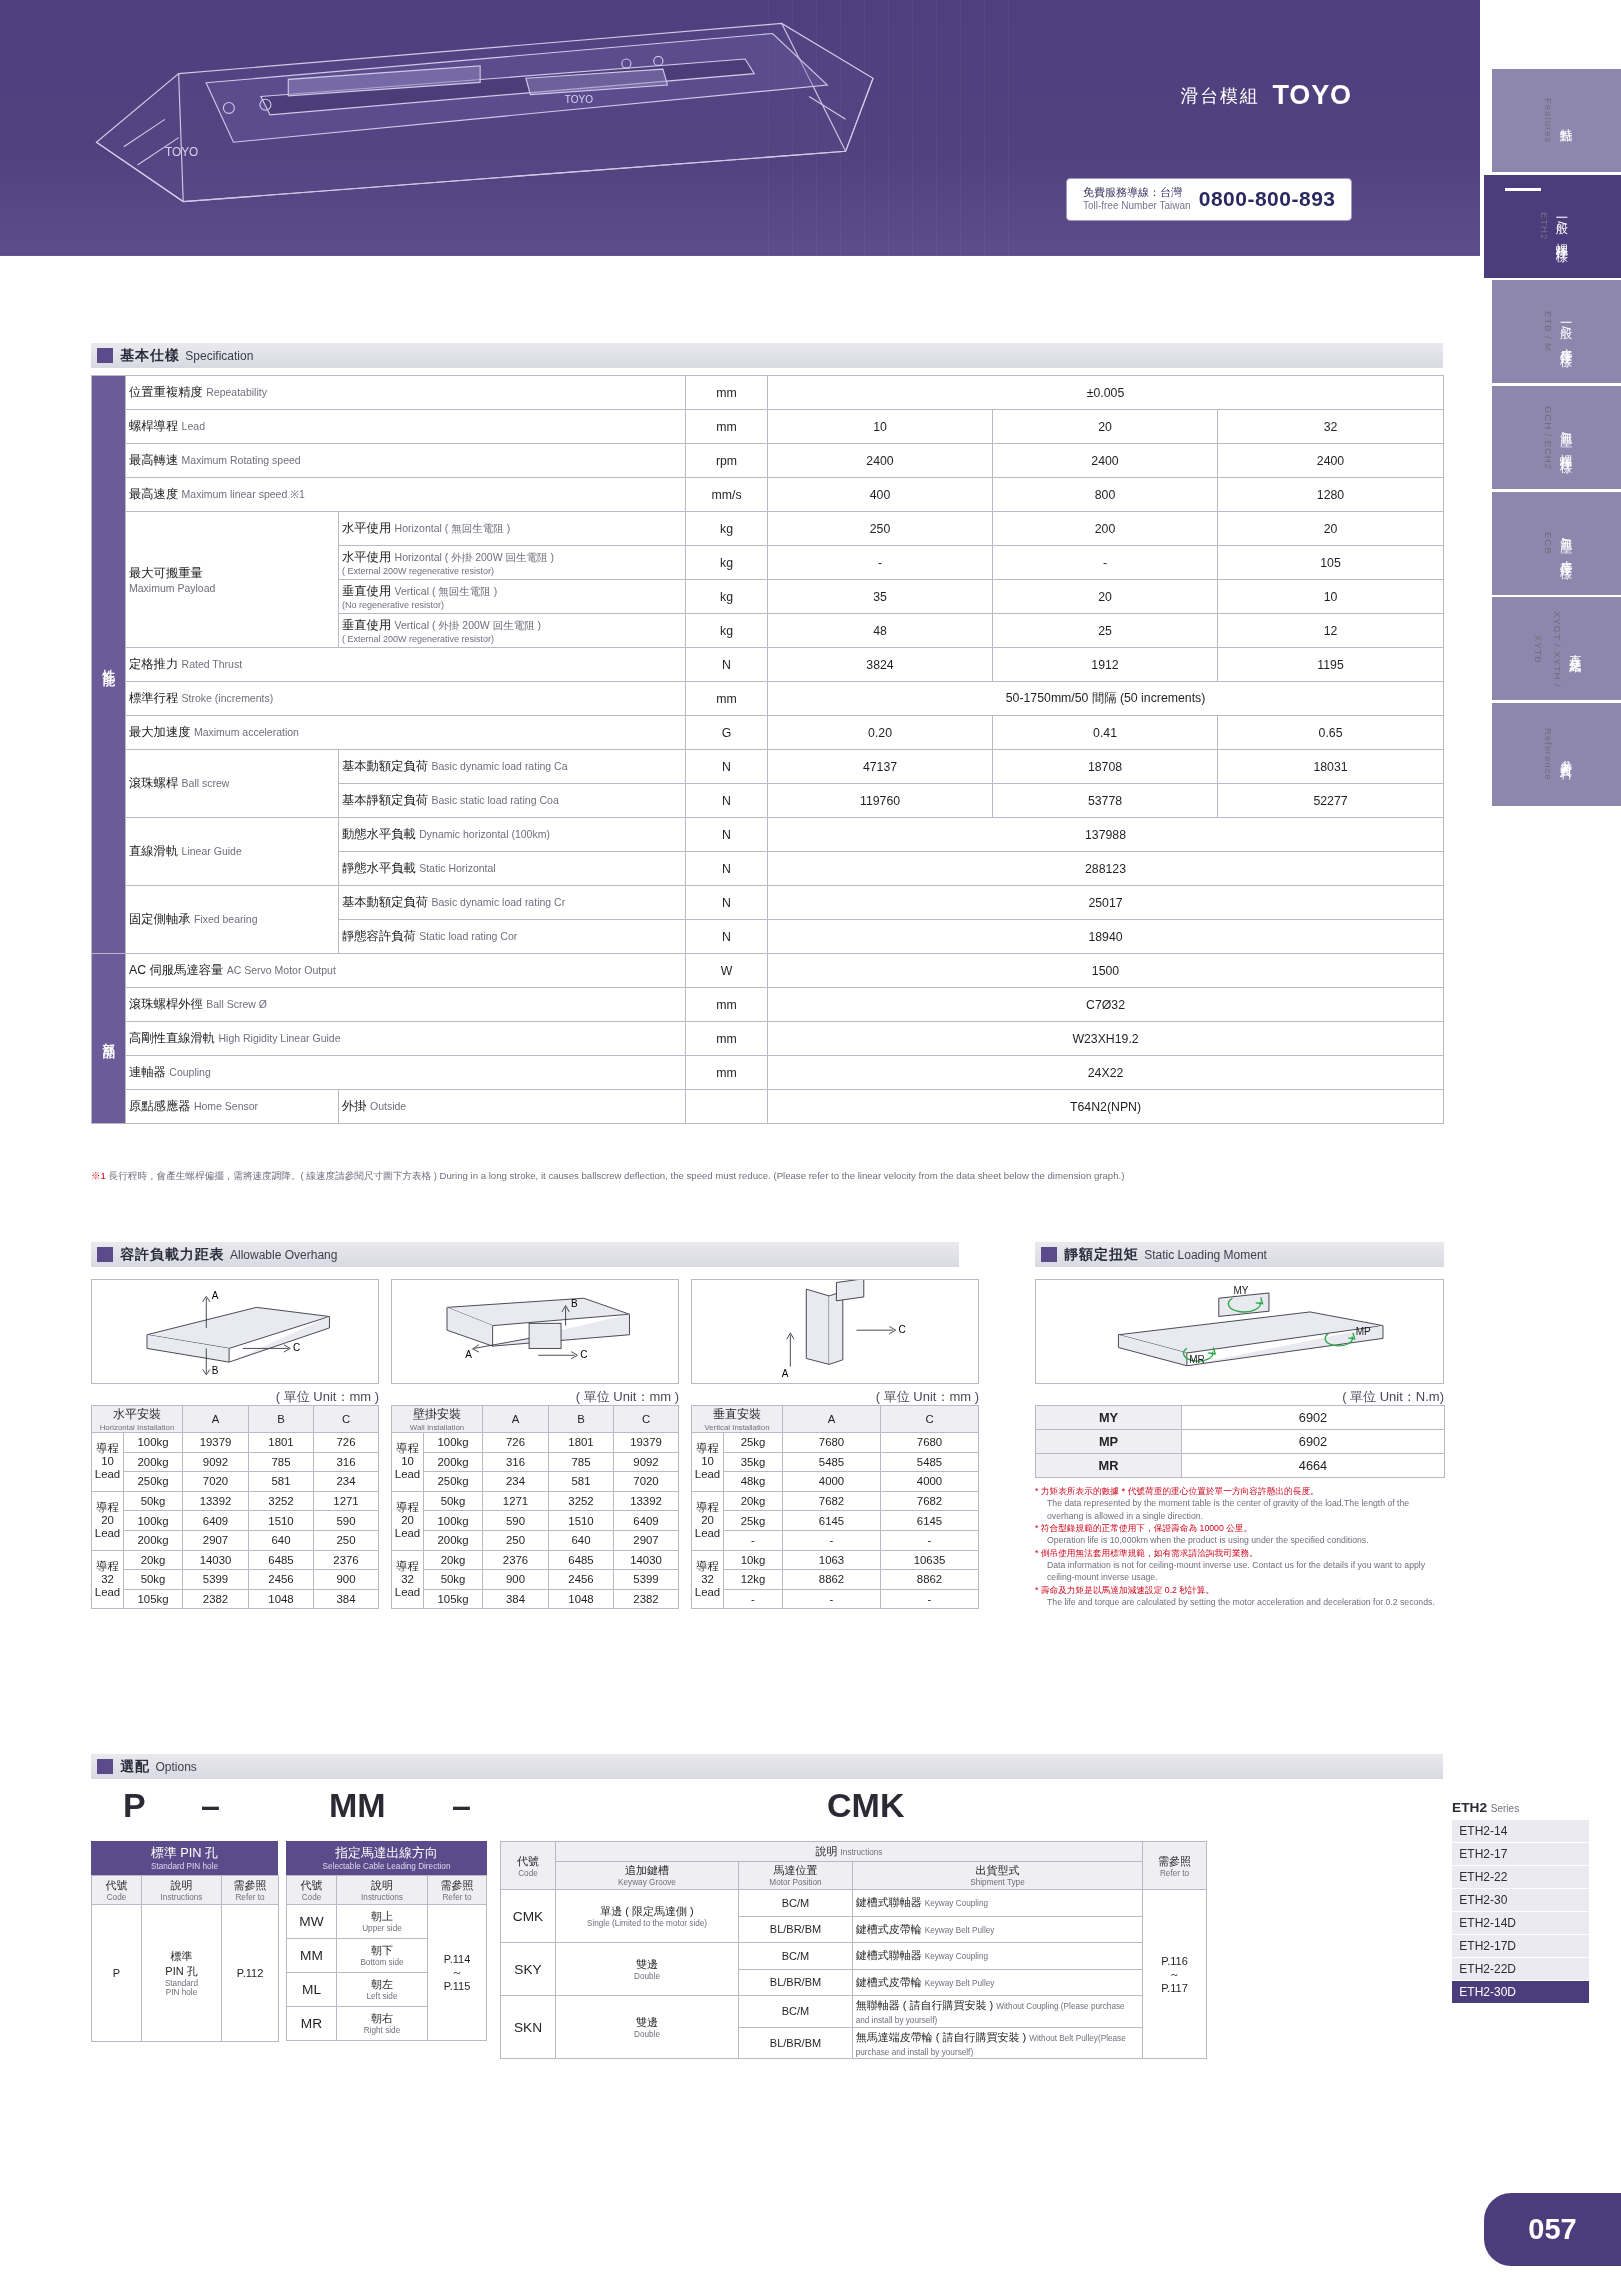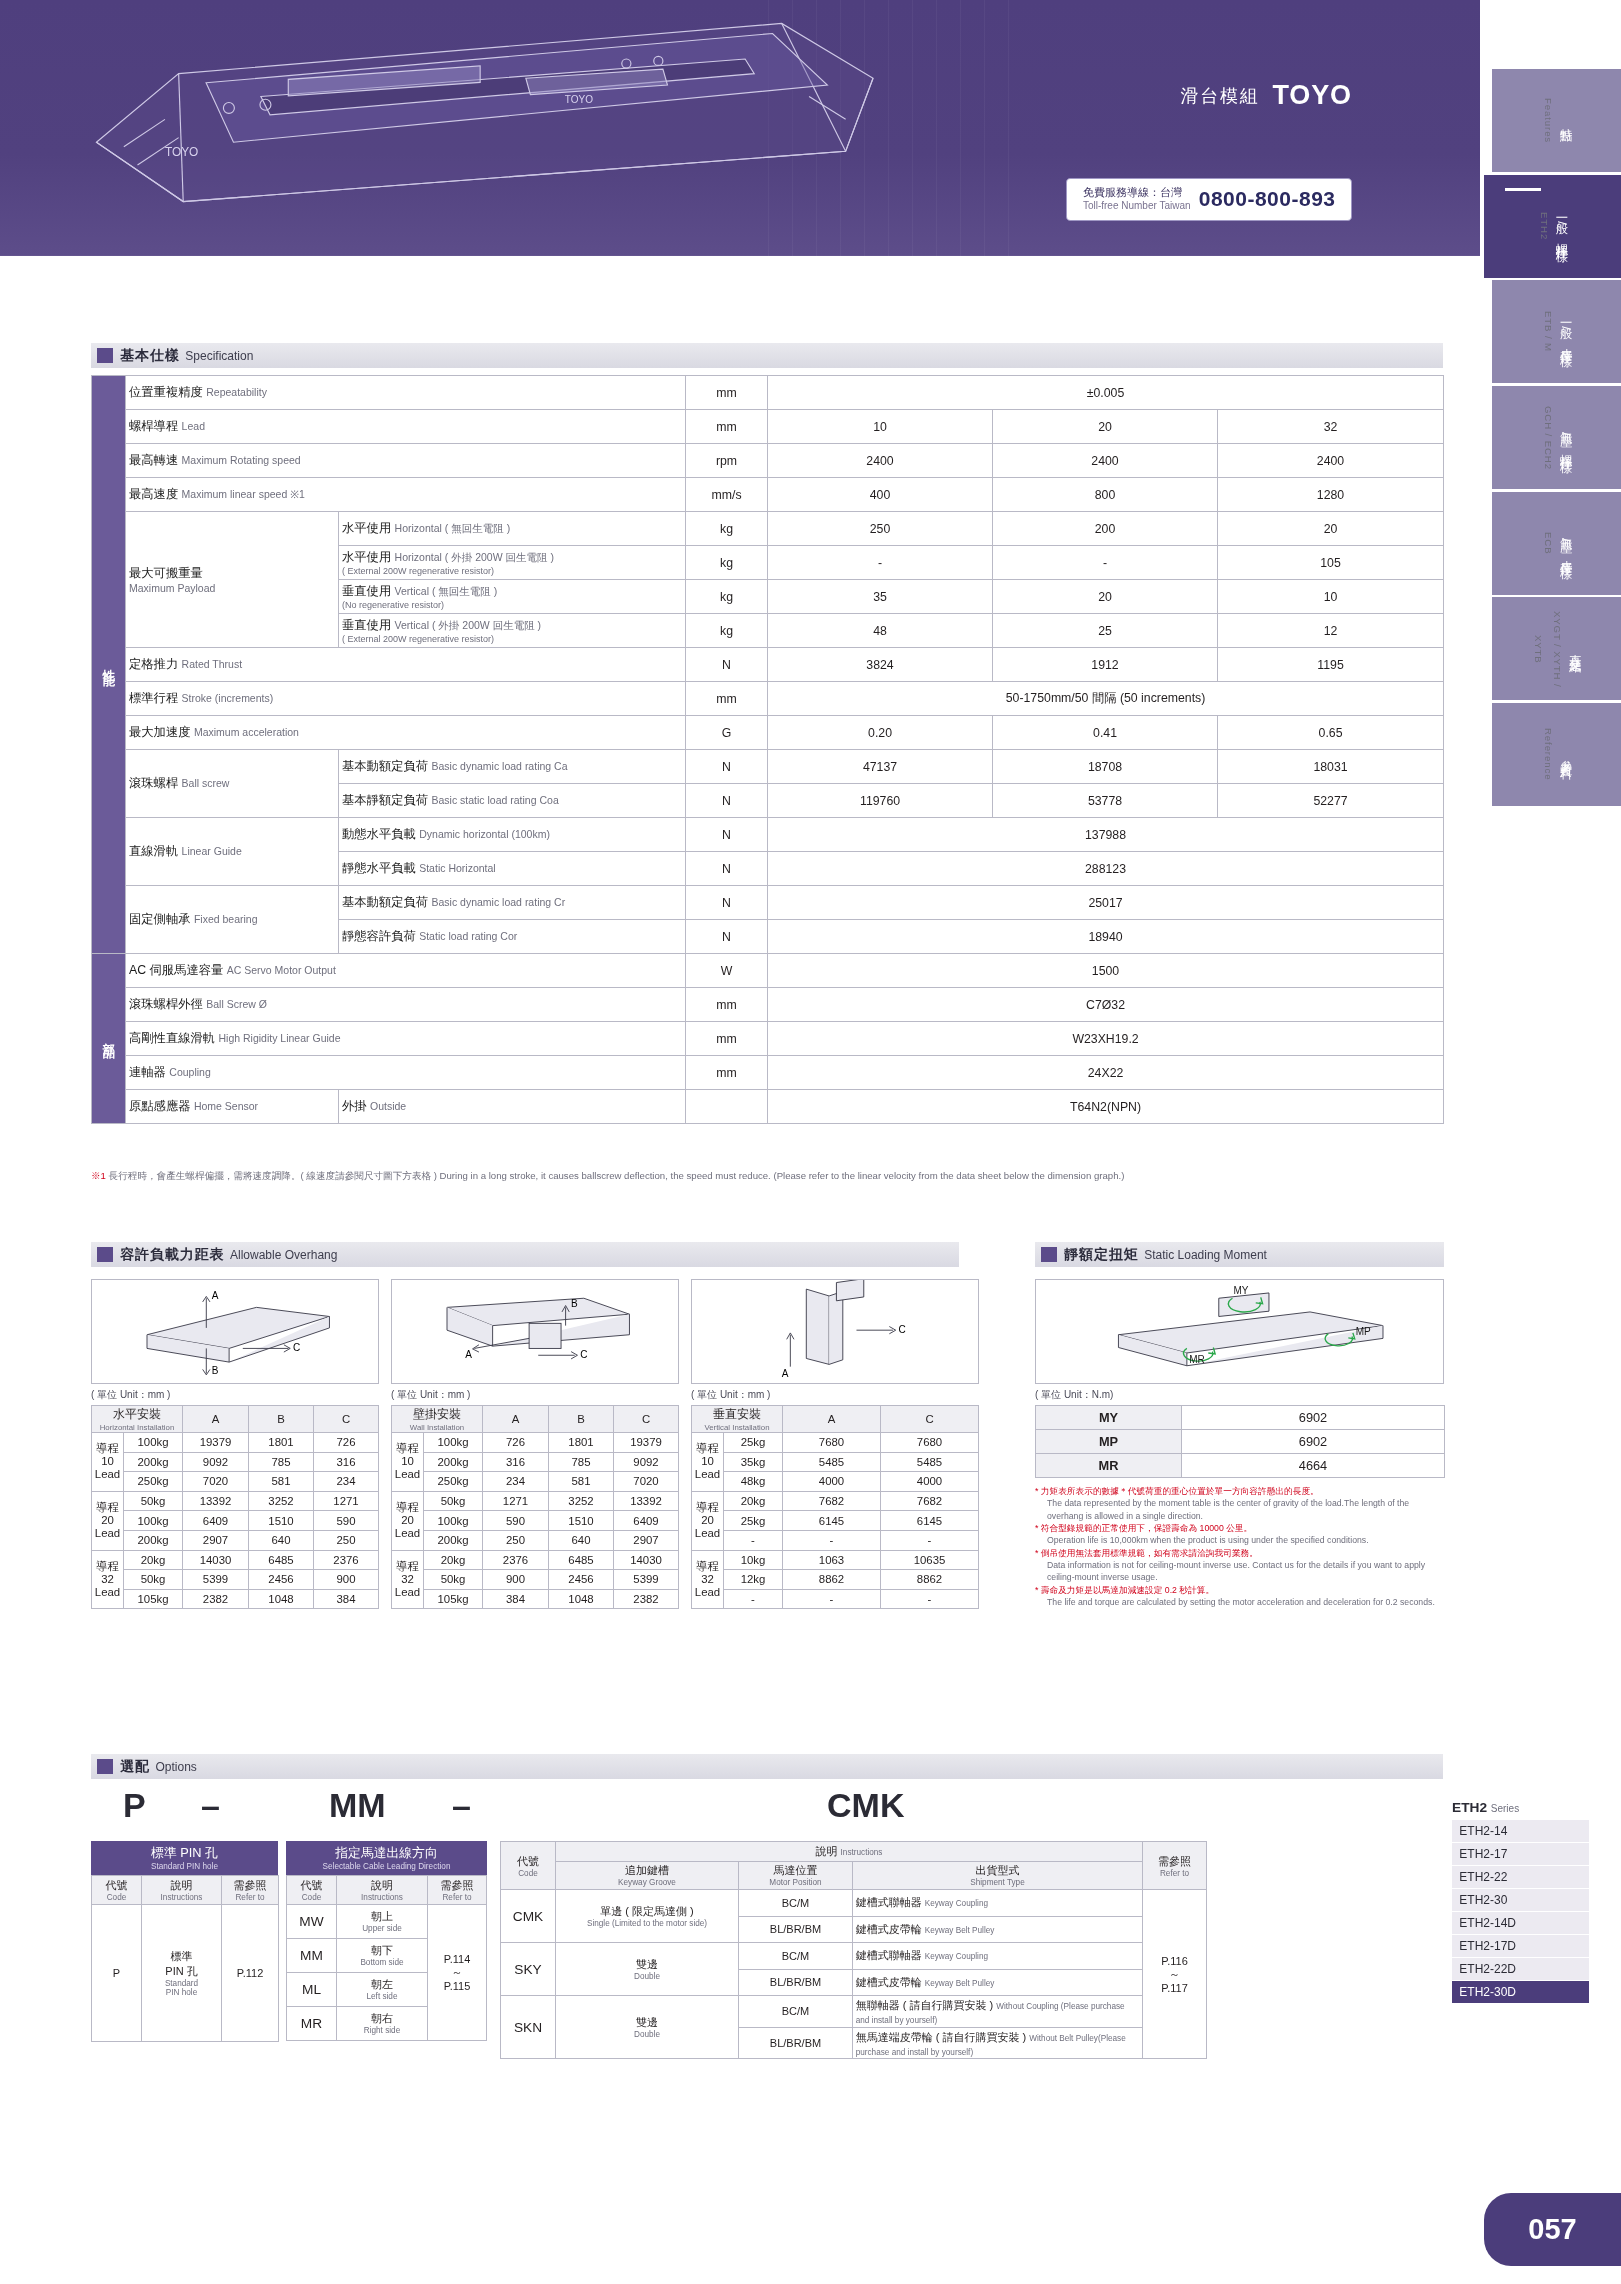--- a/index.html
+++ b/index.html
@@ -80,21 +80,21 @@
   .en-sm { color:#6f6f7d; font-size:9px; }
   .sidecap {
     background:#6b5b99; color:#fff; text-align:center; font-size:25px; font-weight:bold;
     letter-spacing:2.7px; width:34px;
   }
   .sidecap span { writing-mode: vertical-rl; text-orientation: upright; letter-spacing:4.6px;}
   .note { position:absolute; left:91px; width:1352px; font-size:9.6px; color:#6f6f7d; }
   .note .red { color:#d0021b; }
 
   .diagbox { border:0.5px solid #b9b9c6; background:#fff; position:absolute; }
-  .unit { font-size:10px; color:#4a4a58; }
+  .unit { font-size:13px; color:#4a4a58; text-align:right; }
 
   table.ovt { border-collapse:collapse; table-layout:fixed; }
   table.ovt td, table.ovt th { border:0.5px solid #b9b9c6; font-size:11.4px; text-align:center; height:19.6px; padding:0 1.8px;}
   table.ovt th { background:#efeff3; font-weight:normal; }
   .hdr-cn { font-size:12px; }
   .hdr-en { font-size:7.8px; color:#6f6f7d; }
   .leadcell { font-size:8.7px; line-height:1.15; }
 
   table.mom { border-collapse:collapse; table-layout:fixed; width:448px;}
   table.mom td { border:0.5px solid #b9b9c6; height:24px; font-size:12.8px; text-align:center;}

